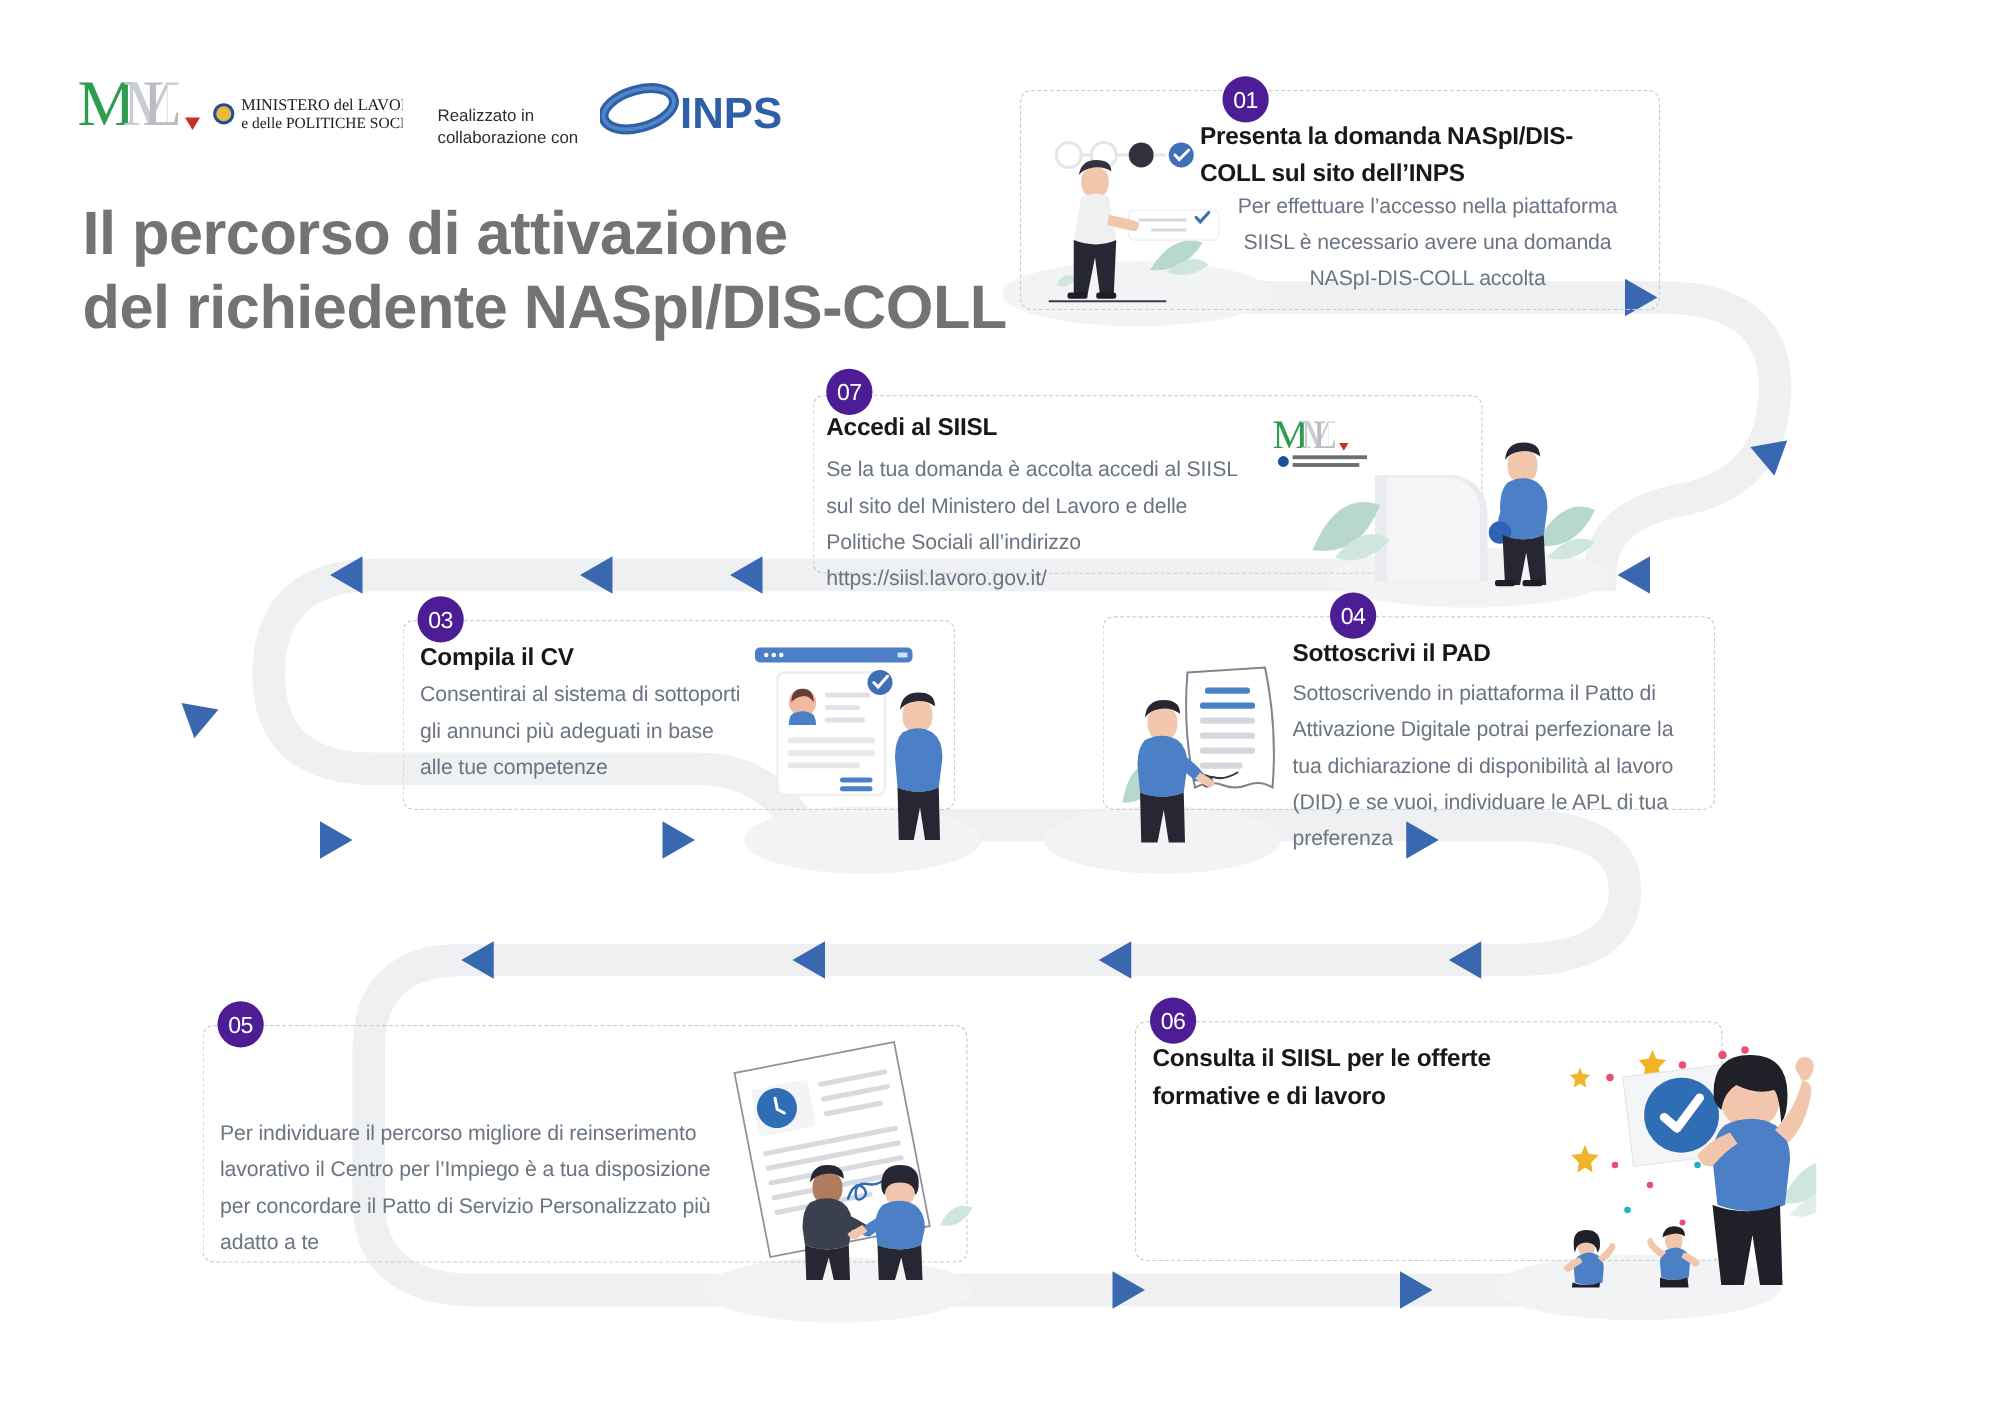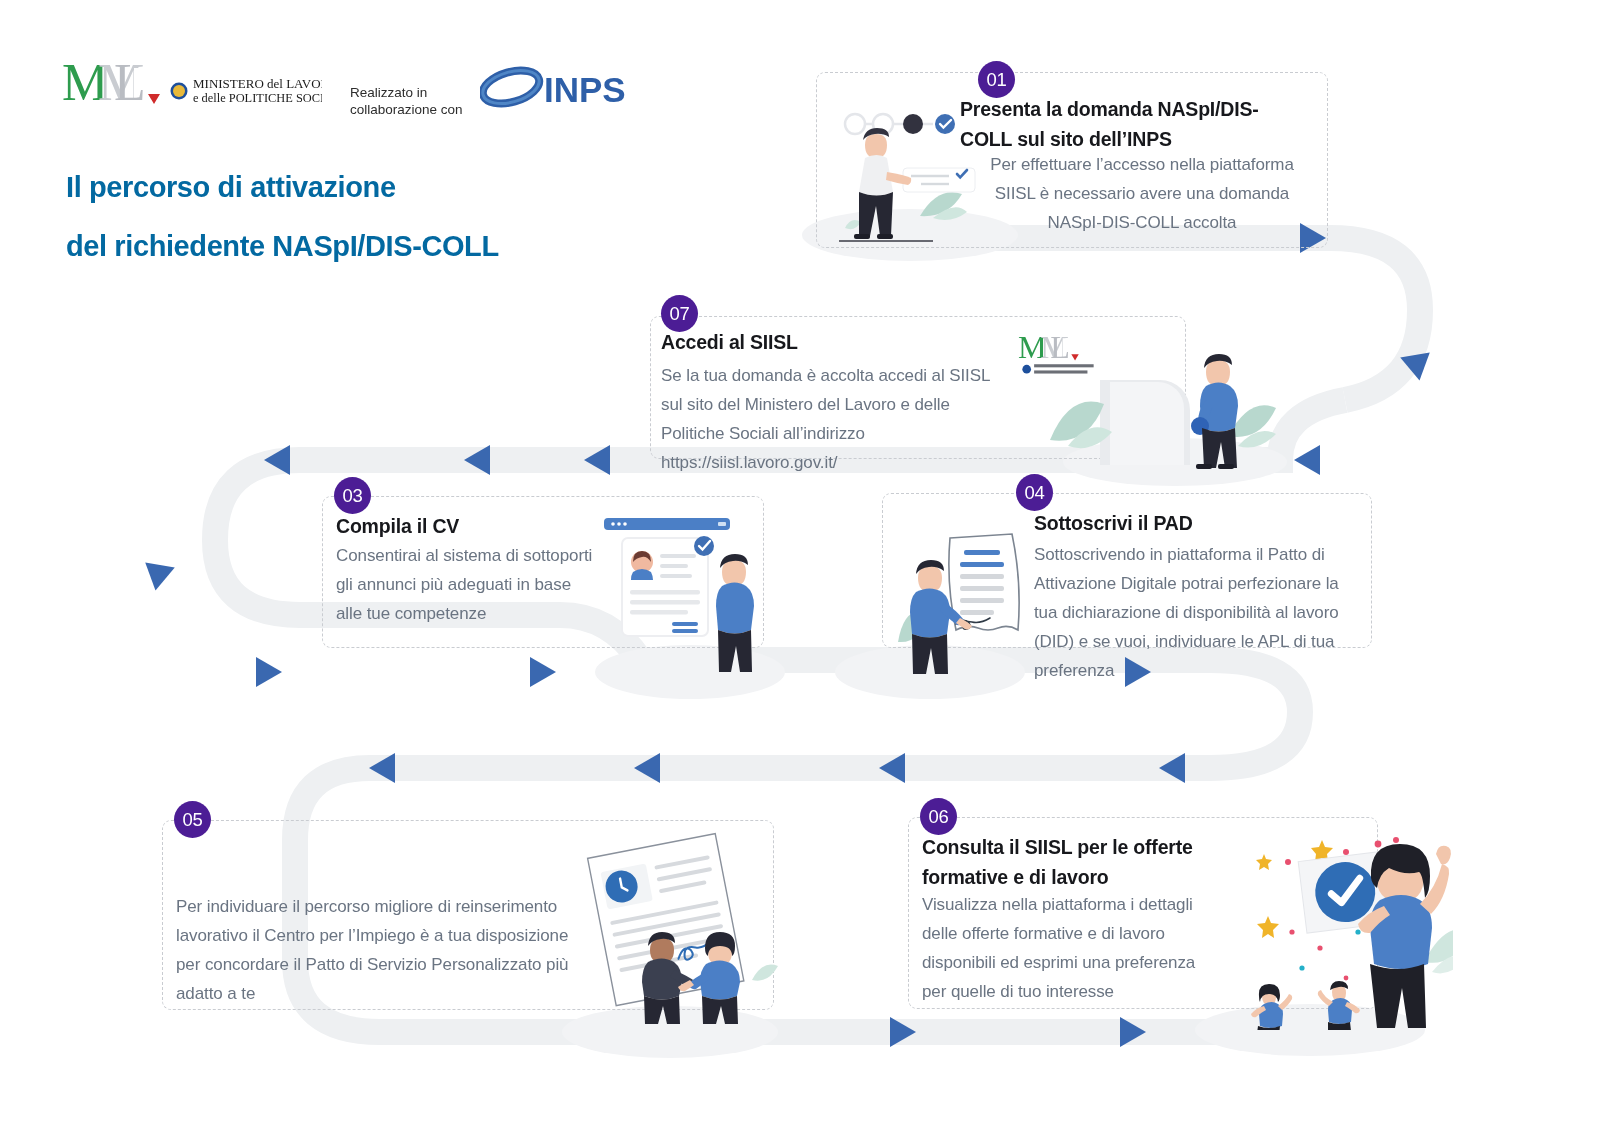--- a/index.html
+++ b/index.html
@@ -11,21 +11,21 @@
   #pathlayer{position:absolute;left:0;top:0;width:1600px;height:1140px;z-index:1;}
 
   
   .hdr{position:absolute;z-index:6;}
   #logo-ml{left:62px;top:58px;width:260px;height:56px;}
   #realizzato{left:350px;top:84px;width:120px;}
   #realizzato div{font-size:13.5px;line-height:17px;color:#2d2d2d;}
   #logo-inps{left:480px;top:66px;width:145px;height:46px;}
 
   #page-title{position:absolute;left:66px;top:158px;width:720px;z-index:6;
-    font-size:29px;line-height:59px;font-weight:bold;color:#0369a1;
+    font-size:49px;line-height:59px;font-weight:bold;color:#737373;
     letter-spacing:-0.4px;font-stretch:condensed;}
   #page-title span{display:block;white-space:nowrap;}
 
   
   .card{position:absolute;z-index:5;border:1.4px dashed #c9ccd1;border-radius:9px;
         background:transparent;box-sizing:border-box;}
   .badge{position:absolute;z-index:7;width:37px;height:37px;border-radius:50%;
     background:#4c1d95;color:#fff;font-size:18.5px;font-weight:normal;
     display:flex;align-items:center;justify-content:center;letter-spacing:-0.3px;}
   .c-title{position:absolute;z-index:7;font-size:19.5px;line-height:30px;
@@ -47,21 +47,21 @@
   #b-02{left:661px;top:361px;width:340px;}
   #illo-02{left:1010px;top:320px;width:270px;height:150px;}
 
   #card-03{left:322px;top:496px;width:442px;height:152px;}
   #badge-03{left:334px;top:477px;}
   #t-03{left:336px;top:511px;width:260px;}
   #b-03{left:336px;top:541px;width:262px;}
   #illo-03{left:600px;top:510px;width:165px;height:165px;}
 
   #card-04{left:882px;top:493px;width:490px;height:155px;}
-  #badge-04{left:1016px;top:474px;}
+  #badge-04{left:1064px;top:474px;}
   #t-04{left:1034px;top:508px;width:290px;}
   #b-04{left:1034px;top:540px;width:330px;}
   #illo-04{left:890px;top:520px;width:150px;height:155px;}
 
   #card-05{left:162px;top:820px;width:612px;height:190px;}
   #badge-05{left:174px;top:801px;}
   #t-05{left:176px;top:834px;width:300px;}
   #b-05{left:176px;top:892px;width:400px;}
   #illo-05{left:580px;top:830px;width:200px;height:195px;}
 
@@ -345,21 +345,20 @@
       <path d="M126,134 q14,-7 26,0 q8,6 8,18 l-3,14 q-17,7 -35,0 l-2,-14 q0,-12 6,-18 Z" fill="#4b7fc6"></path>
       <path d="M126,142 q-12,6 -18,12 q2,6 8,5 q8,-6 14,-10 Z" fill="#4b7fc6"></path>
       <path d="M110,150 q-8,4 -12,7 q2,5 7,4 q5,-3 9,-6 Z" fill="#f2c6ac"></path>
       <path d="M122,166 q18,7 35,0 l1,28 h-13 l-4,-18 l-5,18 h-13 Z" fill="#262733"></path>
     </svg>
   </div>
 
   <div class="card" id="card-06"></div>
   <div class="badge" id="badge-06">06</div>
   <div class="c-title" id="t-06">Consulta il SIISL per le offerte formative e di lavoro</div>
-  <div class="c-body" id="b-06">Visualizza nella piattaforma i dettagli delle offerte formative e di lavoro disponibili ed esprimi una preferenza per quelle di tuo interesse</div>
   <div class="illo" id="illo-06">
     <svg viewBox="0 0 225 218" width="225" height="218">
       <path d="M196,150 q22,-42 46,-30 q-16,36 -46,30 Z" fill="#cfe6de"></path>
       <path d="M204,160 q18,-22 34,-14 q-16,20 -34,14 Z" fill="#dfeee9"></path>
 
       <path d="M94,28 l3,7 8,1 -6,6 1,8 -6,-4 -7,4 1,-8 -5,-6 8,-1 Z" fill="#f0b429"></path>
       <path d="M36,42 l2,5 6,1 -4,4 1,6 -5,-3 -5,3 1,-6 -4,-4 6,-1 Z" fill="#f0b429"></path>
       <path d="M40,104 l3,7 8,1 -6,6 1,8 -6,-4 -6,4 1,-8 -6,-6 8,-1 Z" fill="#f0b429"></path>
       <circle cx="60" cy="50" r="3" fill="#e8506f"></circle>
       <circle cx="118" cy="40" r="3" fill="#e8506f"></circle>

